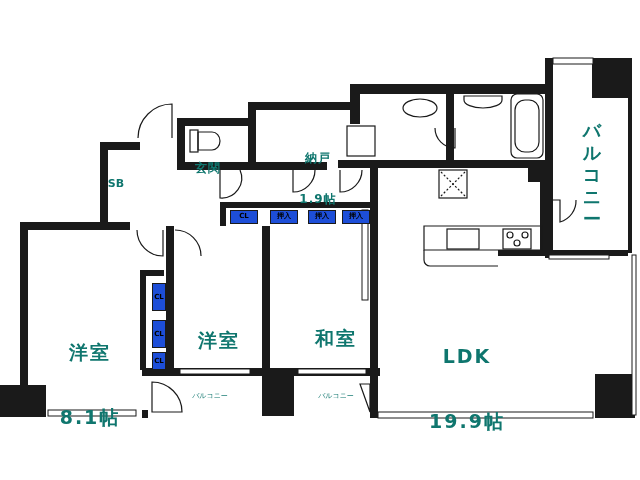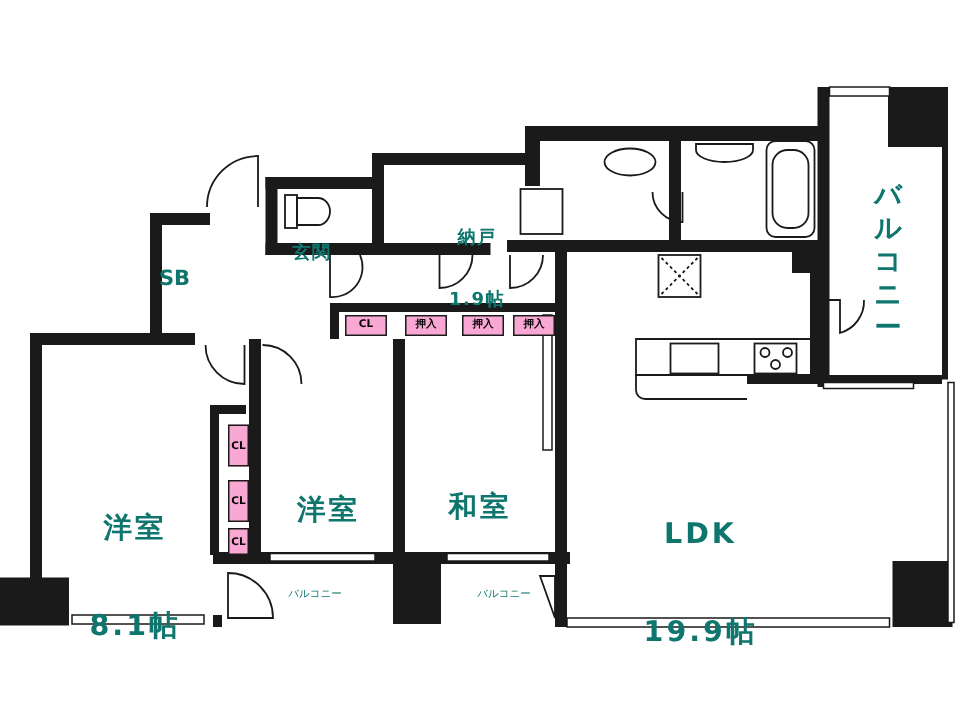--- a/index.html
+++ b/index.html
@@ -1,23 +1,23 @@
 <!DOCTYPE html>
 <html><head>
 <meta charset="utf-8">
 <style>
   html, body { margin: 0; padding: 0; }
   body { width: 640px; height: 480px; background: #ffffff; position: relative; overflow: hidden; font-family: "DejaVu Sans", sans-serif; }
   .plan { position: absolute; left: 0; top: 0; width: 640px; height: 480px; }
   .label { position: absolute; text-align: center; color: #0f766e; font-weight: bold; line-height: 1.15; white-space: pre; }
   .big { font-size: 19px; letter-spacing: 2px; }
   .mid { font-size: 12px; letter-spacing: 1px; }
-  .small { font-size: 14px; }
+  .small { font-size: 11px; }
   .tiny { font-size: 7px; }
-  .closet { position: absolute; background: #f9a8d4; border: 1px solid #1a1a1a; text-align: center; font-size: 7px; font-weight: bold; line-height: 10px; }
+  .closet { position: absolute; background: #1d4ed8; border: 1px solid #1a1a1a; text-align: center; font-size: 7px; font-weight: bold; line-height: 10px; }
   svg { position: absolute; left: 0; top: 0; }
 </style>
 </head>
 <body>
 
 <div class="plan">
 
   <svg width="640" height="480">
     <g fill="#1a1a1a">
 
@@ -123,21 +123,21 @@
   <div class="closet" style="left:152px;top:320px;width:12px;height:26px;line-height:26px;">CL</div>
   <div class="closet" style="left:152px;top:352px;width:12px;height:16px;line-height:16px;">CL</div>
 
   <div class="label big" style="left:40px;top:298px;width:100px;">
     <div>洋室</div>
     <div>8.1帖</div>
   </div>
   <div class="label big" style="left:172px;top:286px;width:94px;">
     <div>洋室</div>
   </div>
-  <div class="label big" style="left:268px;top:284px;width:104px;">
+  <div class="label big" style="left:284px;top:284px;width:104px;">
     <div>和室</div>
   </div>
   <div class="label big" style="left:412px;top:302px;width:110px;">
     <div>LDK</div>
     <div>19.9帖</div>
   </div>
   <div class="label mid" style="left:278px;top:124px;width:80px;">
     <div>納戸</div>
     <div>1.9帖</div>
   </div>

